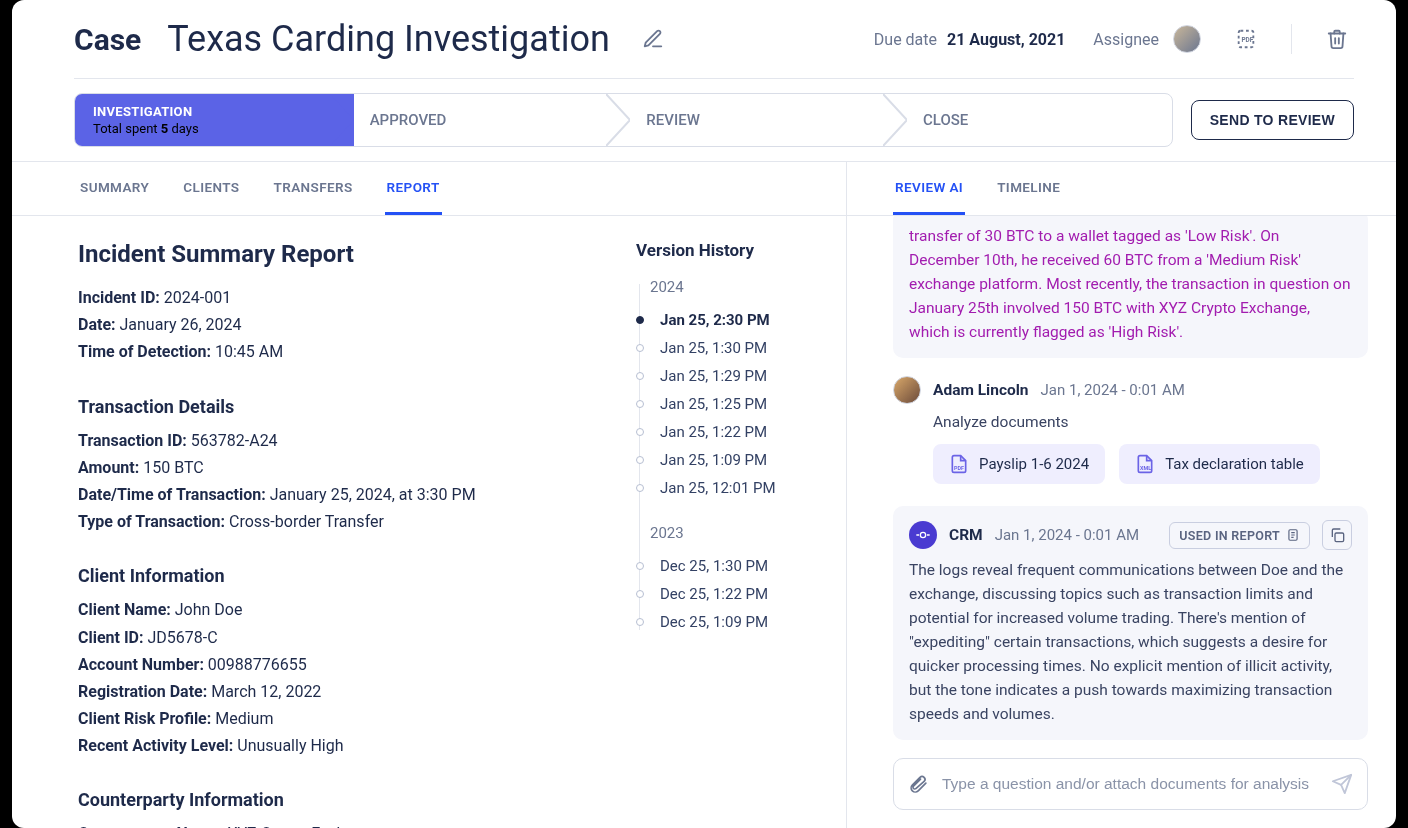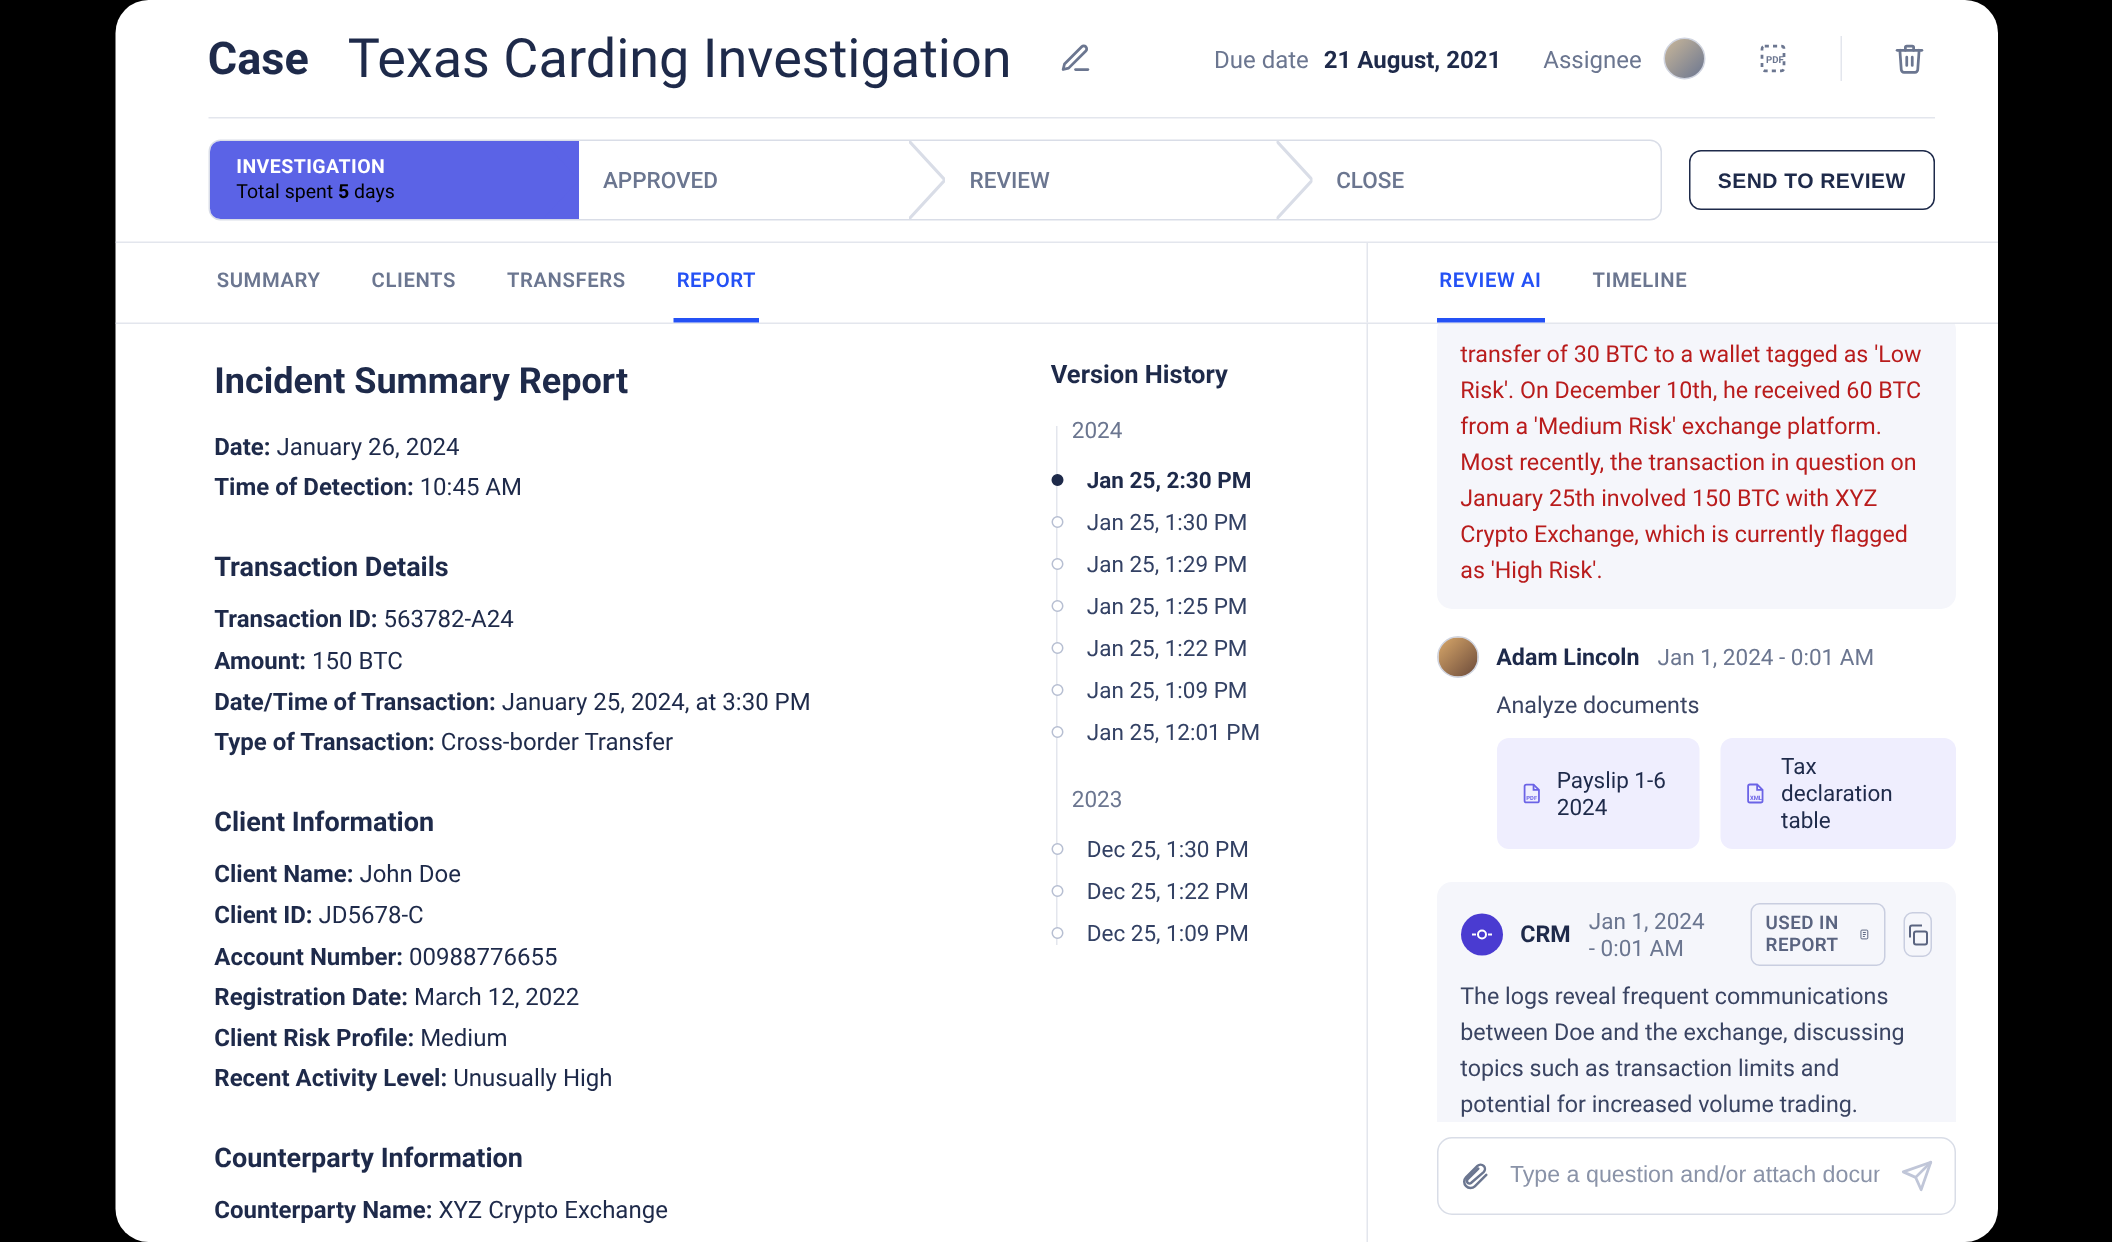--- a/index.html
+++ b/index.html
@@ -17,24 +17,24 @@
   }
   *{box-sizing:border-box;}
   body{
     margin:0;
     font-family:-apple-system,BlinkMacSystemFont,"Segoe UI",Roboto,Helvetica,Arial,sans-serif;
     background:#000;
     color:var(--navy);
     font-size:15px;
   }
   .app{
-    width:1255px;height:828px;
+    width:1384px;height:828px;
     margin:0 auto;
     background:var(--bg);
-    border-radius:22px;
+    border-radius:12px;
     overflow:hidden;
     position:relative;
     display:flex;flex-direction:column;
   }
 
   
   .hdr{
     padding:18px 42px 10px 62px;
     display:flex;align-items:center;gap:28px;
   }
@@ -134,21 +134,21 @@
   .vitem.current{font-weight:700;color:var(--navy);}
   .vitem.current .dot{background:var(--navy);border-color:var(--navy);}
 
   .right{
     flex:1;display:flex;flex-direction:column;min-width:0;
   }
   .thread{
     flex:1;overflow:auto;padding:0 28px 4px 46px;
   }
   .bubble{
-    background:var(--panel);border-radius:10px;padding:14px 16px;color:#b91c1c;font-size:15.5px;line-height:1.55;margin-bottom:18px;
+    background:var(--panel);border-radius:10px;padding:14px 16px;color:#a21caf;font-size:15.5px;line-height:1.55;margin-bottom:18px;
   }
   .msg{margin:8px 0 22px;}
   .msg .meta{display:flex;align-items:center;gap:12px;margin-bottom:6px;}
   .msg .who{font-weight:700;color:var(--navy);font-size:15.5px;}
   .msg .when{color:var(--muted);font-size:15px;}
   .msg .avatar{width:28px;height:28px;}
   .msg .text{margin-left:40px;color:#3a4462;font-size:15.5px;line-height:1.55;}
   .chips{display:flex;gap:14px;margin-top:10px;margin-left:40px;}
   .chip{
     background:#efeefe;border-radius:8px;padding:10px 16px;display:flex;align-items:center;gap:10px;color:var(--navy);font-size:15px;cursor:pointer;
@@ -276,20 +276,21 @@
     <div class="tabs-right">
       <div class="tab active">REVIEW AI</div>
       <div class="tab">TIMELINE</div>
     </div>
   </div>
 
   <div class="body">
     <div class="left">
       <div class="report">
         <h1>Incident Summary Report</h1>
+        <div class="kv"><b>Incident ID:</b> <span>2024-001</span></div>
         <div class="kv"><b>Date:</b> <span>January 26, 2024</span></div>
         <div class="kv"><b>Time of Detection:</b> <span>10:45 AM</span></div>
 
         <h3>Transaction Details</h3>
         <div class="kv"><b>Transaction ID:</b> <span>563782-A24</span></div>
         <div class="kv"><b>Amount:</b> <span>150 BTC</span></div>
         <div class="kv"><b>Date/Time of Transaction:</b> <span>January 25, 2024, at 3:30 PM</span></div>
         <div class="kv"><b>Type of Transaction:</b> <span>Cross-border Transfer</span></div>
 
         <h3>Client Information</h3>

